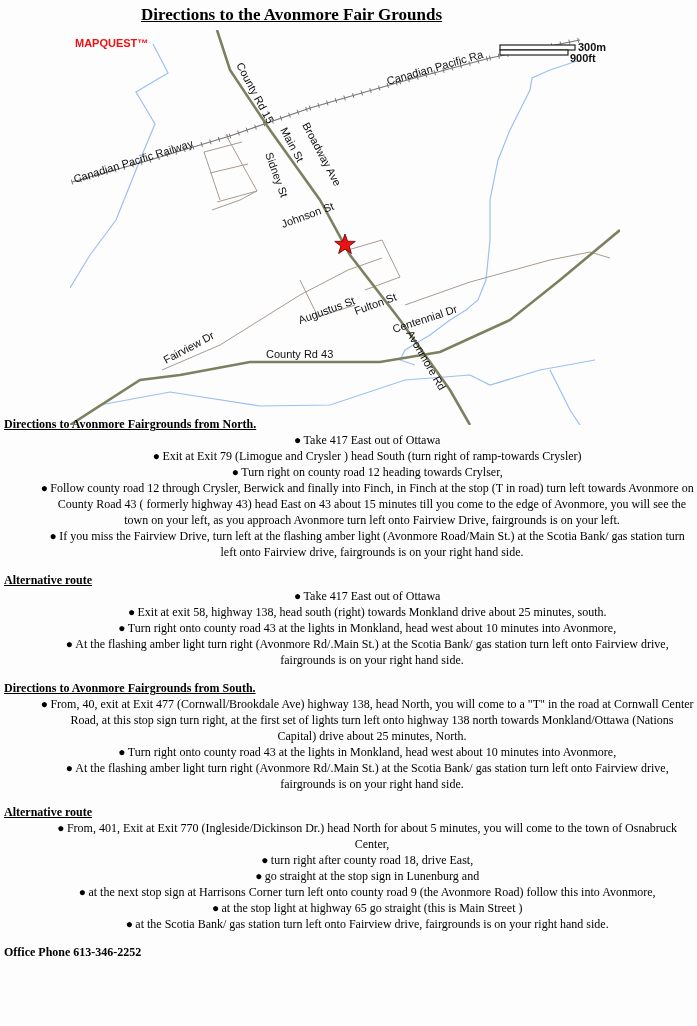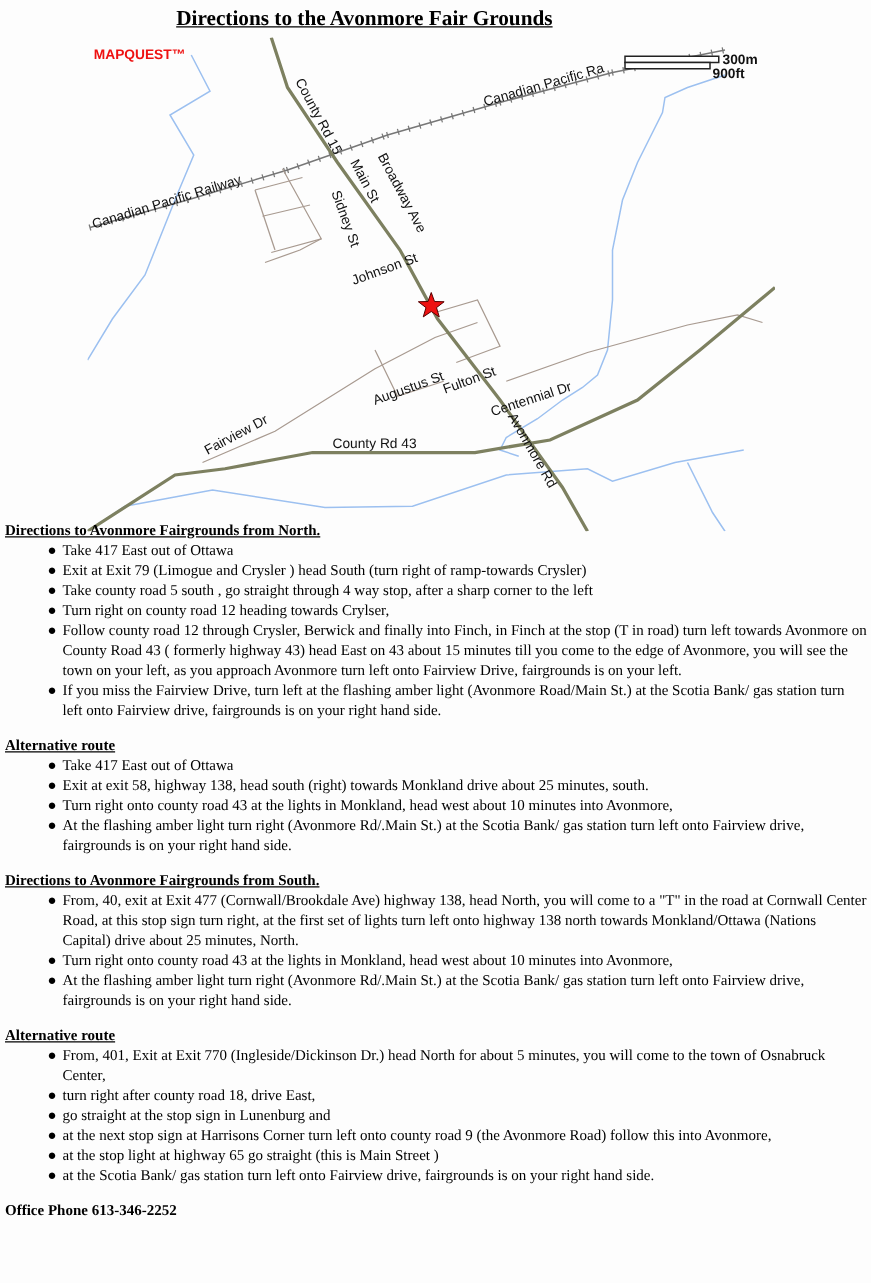--- a/index.html
+++ b/index.html
@@ -22,21 +22,21 @@
 
   .content {
     position: absolute; left: 4px; top: 416px; width: 690px;
     font-size: 12px; line-height: 16px;
   }
   .section-heading {
     font-weight: bold; text-decoration: underline; margin: 0;
   }
   ul.steps { list-style: none; margin: 0 0 12px 0; padding: 0 0 0 22px; }
   ul.steps li {
-    position: relative; padding-left: 12px; text-indent: -12px; margin-left: 12px;
+    position: relative; padding-left: 12px; text-indent: -12px; margin-left: 12px; text-align: center;
   }
   ul.steps li .bullet { display: inline-block; width: 12px; text-indent: 0; }
   .phone { margin-top: 8px; font-weight: bold; }
 </style>
 </head>
 <body>
 
 <div class="title">Directions to the Avonmore Fair Grounds</div>
 
 <div class="map">
@@ -161,21 +161,20 @@
     <polygon fill="#ee1111" stroke="#550000" stroke-width="0.8" points="275,204 277.6,211.2 285.3,211.4 279.2,216.1 281.4,223.5 275,219.2 268.6,223.5 270.8,216.1 264.7,211.4 272.4,211.2"></polygon>
   </svg>
 </div>
 
 <div class="content">
   <div>
     <p class="section-heading">Directions to Avonmore Fairgrounds from North.</p>
     <ul class="steps">
       <li><span class="bullet">●</span><span>Take 417  East out of Ottawa</span></li>
       <li><span class="bullet">●</span><span>Exit at Exit 79 (Limogue and Crysler ) head South (turn right of ramp-towards Crysler)</span></li>
-      <li><span class="bullet">●</span><span>Take county road 5 south , go straight through 4 way stop, after a sharp corner to the left</span></li>
       <li><span class="bullet">●</span><span>Turn right on county road 12 heading towards Crylser,</span></li>
       <li><span class="bullet">●</span><span>Follow  county road 12 through Crysler,  Berwick and finally into Finch,  in Finch at the stop (T in road) turn left towards Avonmore on County Road 43 ( formerly highway 43) head East on 43 about 15 minutes till you come to the edge of Avonmore,  you will see the town on your left, as you  approach Avonmore turn left onto Fairview Drive, fairgrounds is on your left.</span></li>
       <li><span class="bullet">●</span><span>If you miss the Fairview Drive, turn left at the flashing amber light (Avonmore Road/Main St.) at the Scotia Bank/ gas station turn left onto Fairview  drive, fairgrounds is on your right hand side.</span></li>
     </ul>
   </div>
 
   <div>
     <p class="section-heading">Alternative route</p>
     <ul class="steps">
       <li><span class="bullet">●</span><span>Take 417  East out of Ottawa</span></li>

